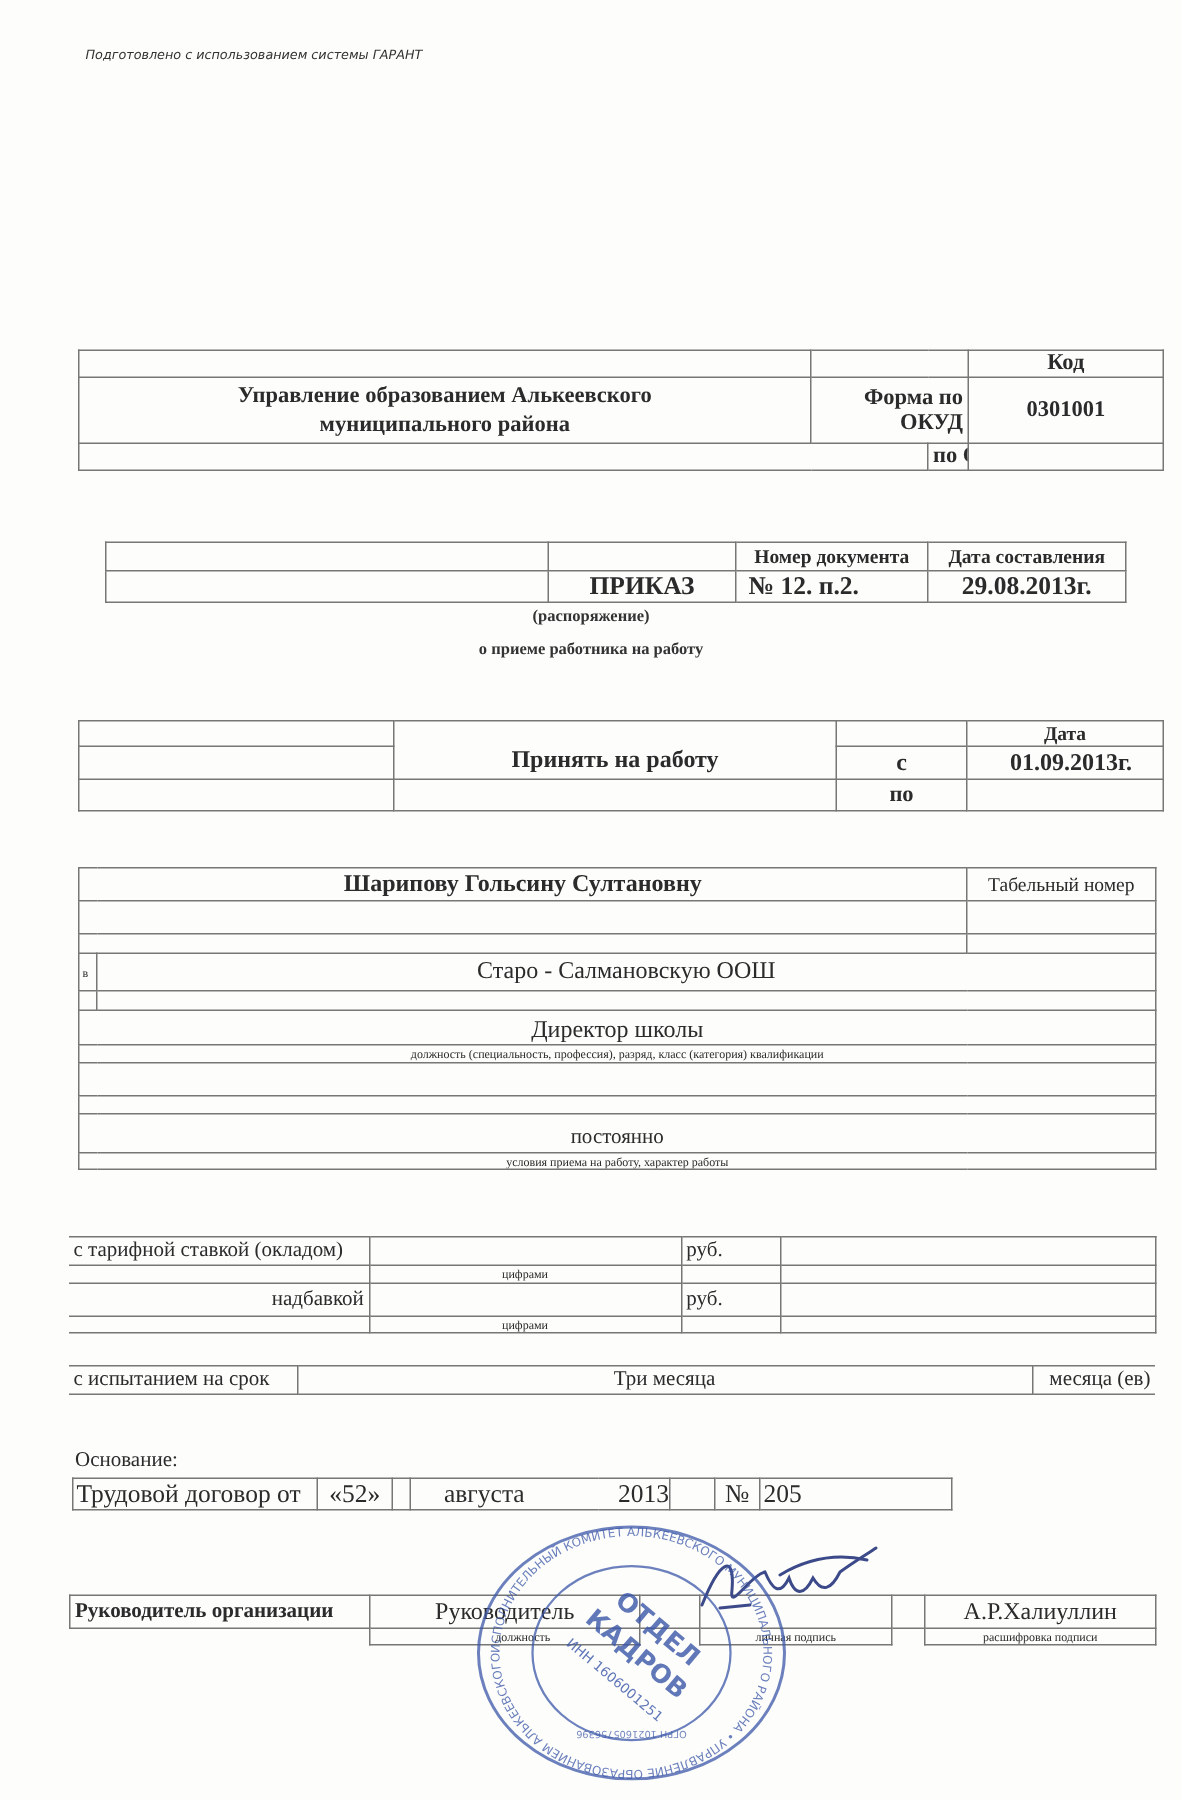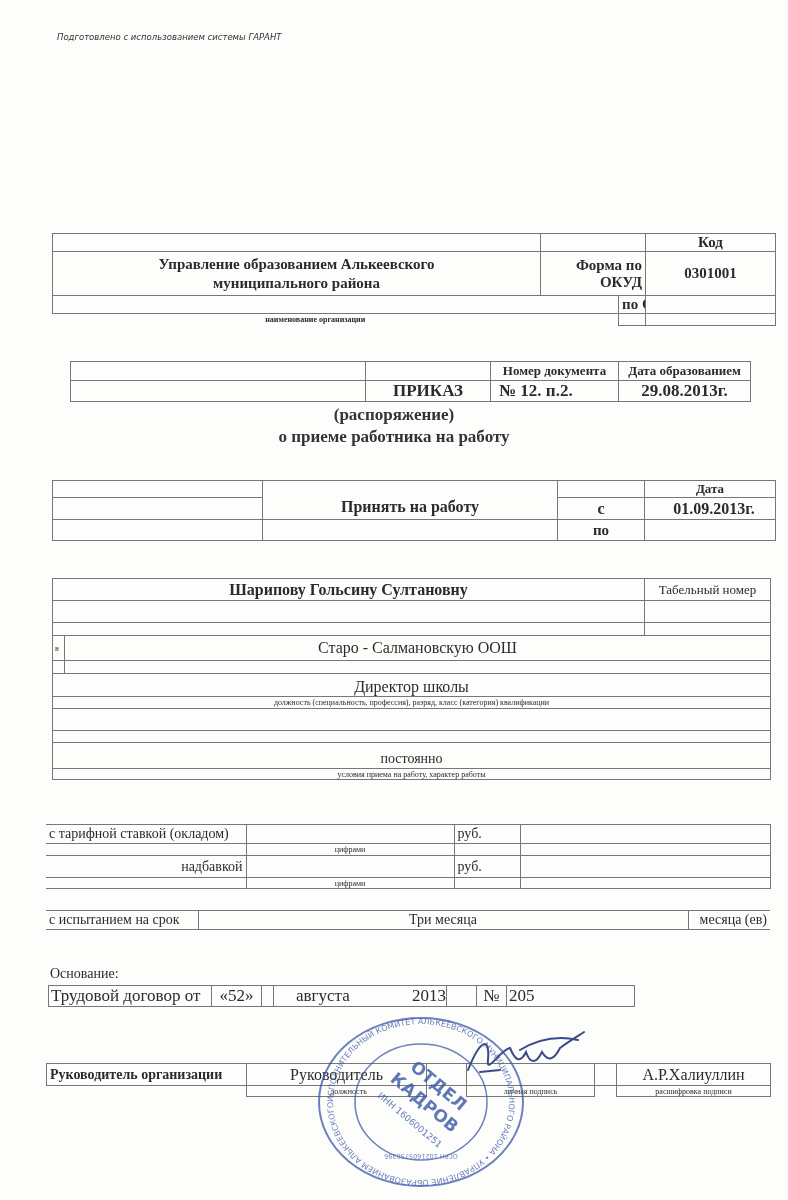--- a/index.html
+++ b/index.html
@@ -8,21 +8,21 @@
   .abs { position: absolute; }
   .garant { left: 57px; top: 32px; font-family: "DejaVu Sans", sans-serif; font-style: italic; font-size: 8.5px; color: #333; }
   table { border-collapse: collapse; position: absolute; table-layout: fixed; }
   td { border: 1px solid #777; vertical-align: middle; padding: 0 3px; overflow: hidden; white-space: nowrap; }
   .nb { border: none; }
   .b { font-weight: bold; }
   .c { text-align: center; }
   .r { text-align: right; }
   .tiny { font-size: 8px; }
   .hint { font-size: 8px; text-align: center; }
-  .title-block { position: absolute; left: 0; width: 788px; text-align: center; font-size: 17px; font-weight: bold; color: #333; }
+  .title-block { position: absolute; left: 0; width: 788px; text-align: center; font-size: 11px; font-weight: bold; color: #333; }
   .stamp { position: absolute; left: 312px; top: 1012px; width: 218px; height: 175px; pointer-events: none; }
 </style>
 </head>
 <body>
 
 <div class="abs garant">Подготовлено с использованием системы ГАРАНТ</div>
 
 <table style="left:52px; top:233px; width:723px; font-size:15px;">
   <colgroup>
       <col style="width:488px">
@@ -45,43 +45,36 @@
       <div>Форма по</div>
       <div>ОКУД</div>
     </td>
     <td class="c b">0301001</td>
   </tr>
   <tr style="height:16px">
     <td colspan="2"></td>
     <td class="r b" style="font-size:15px;">по ОКПО</td>
     <td></td>
   </tr>
-  <tr style="height:12px">
-    <td colspan="2" class="hint b" style="border-left:none; border-bottom:none;">
-      <span style="margin-left:-40px;">наименование организации</span>
-    </td>
-    <td></td>
-    <td></td>
-  </tr>
 </tbody>
   </table>
 
 <table style="left:70px; top:361px; width:680px; font-size:15px;">
   <colgroup>
       <col style="width:295px">
       <col style="width:125px">
       <col style="width:128px">
       <col style="width:132px">
     </colgroup>
   <tbody>
       <tr style="height:19px">
     <td></td>
     <td></td>
     <td class="c b" style="font-size:13px;">Номер документа</td>
-    <td class="c b" style="font-size:13px;">Дата образованием</td>
+    <td class="c b" style="font-size:13px;">Дата составления</td>
   </tr>
   <tr style="height:21px">
     <td></td>
     <td class="c b" style="font-size:17px;">ПРИКАЗ</td>
     <td class="b" style="font-size:17px; padding-left:8px;margin-top:42px;">№ 12. п.2.</td>
     <td class="c b" style="font-size:17px;">29.08.2013г.</td>
   </tr>
 </tbody>
   </table>
 <div class="title-block" style="top:405px; left:0px;">(распоряжение)</div>

